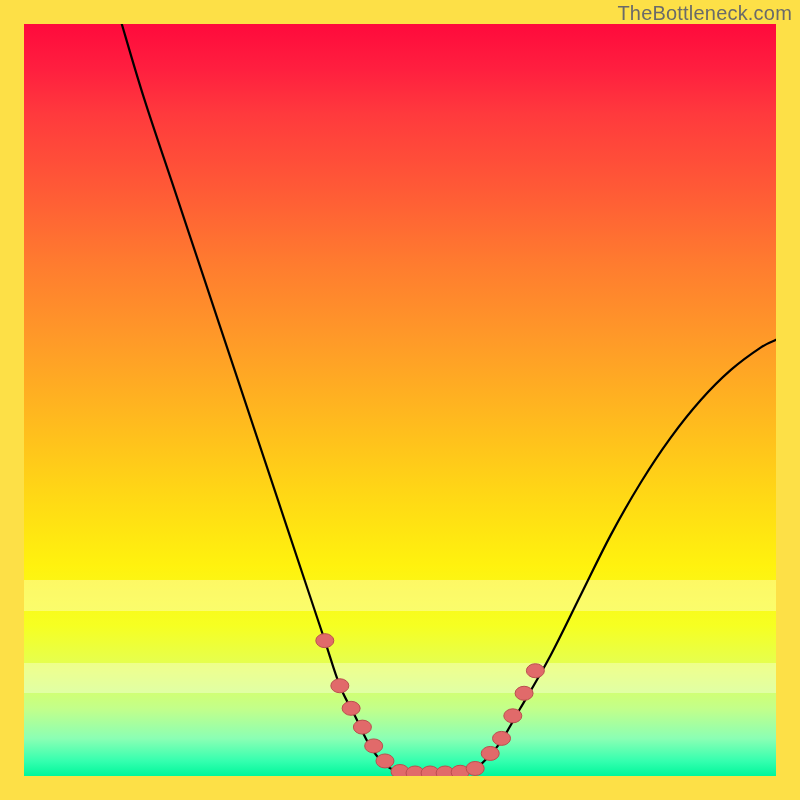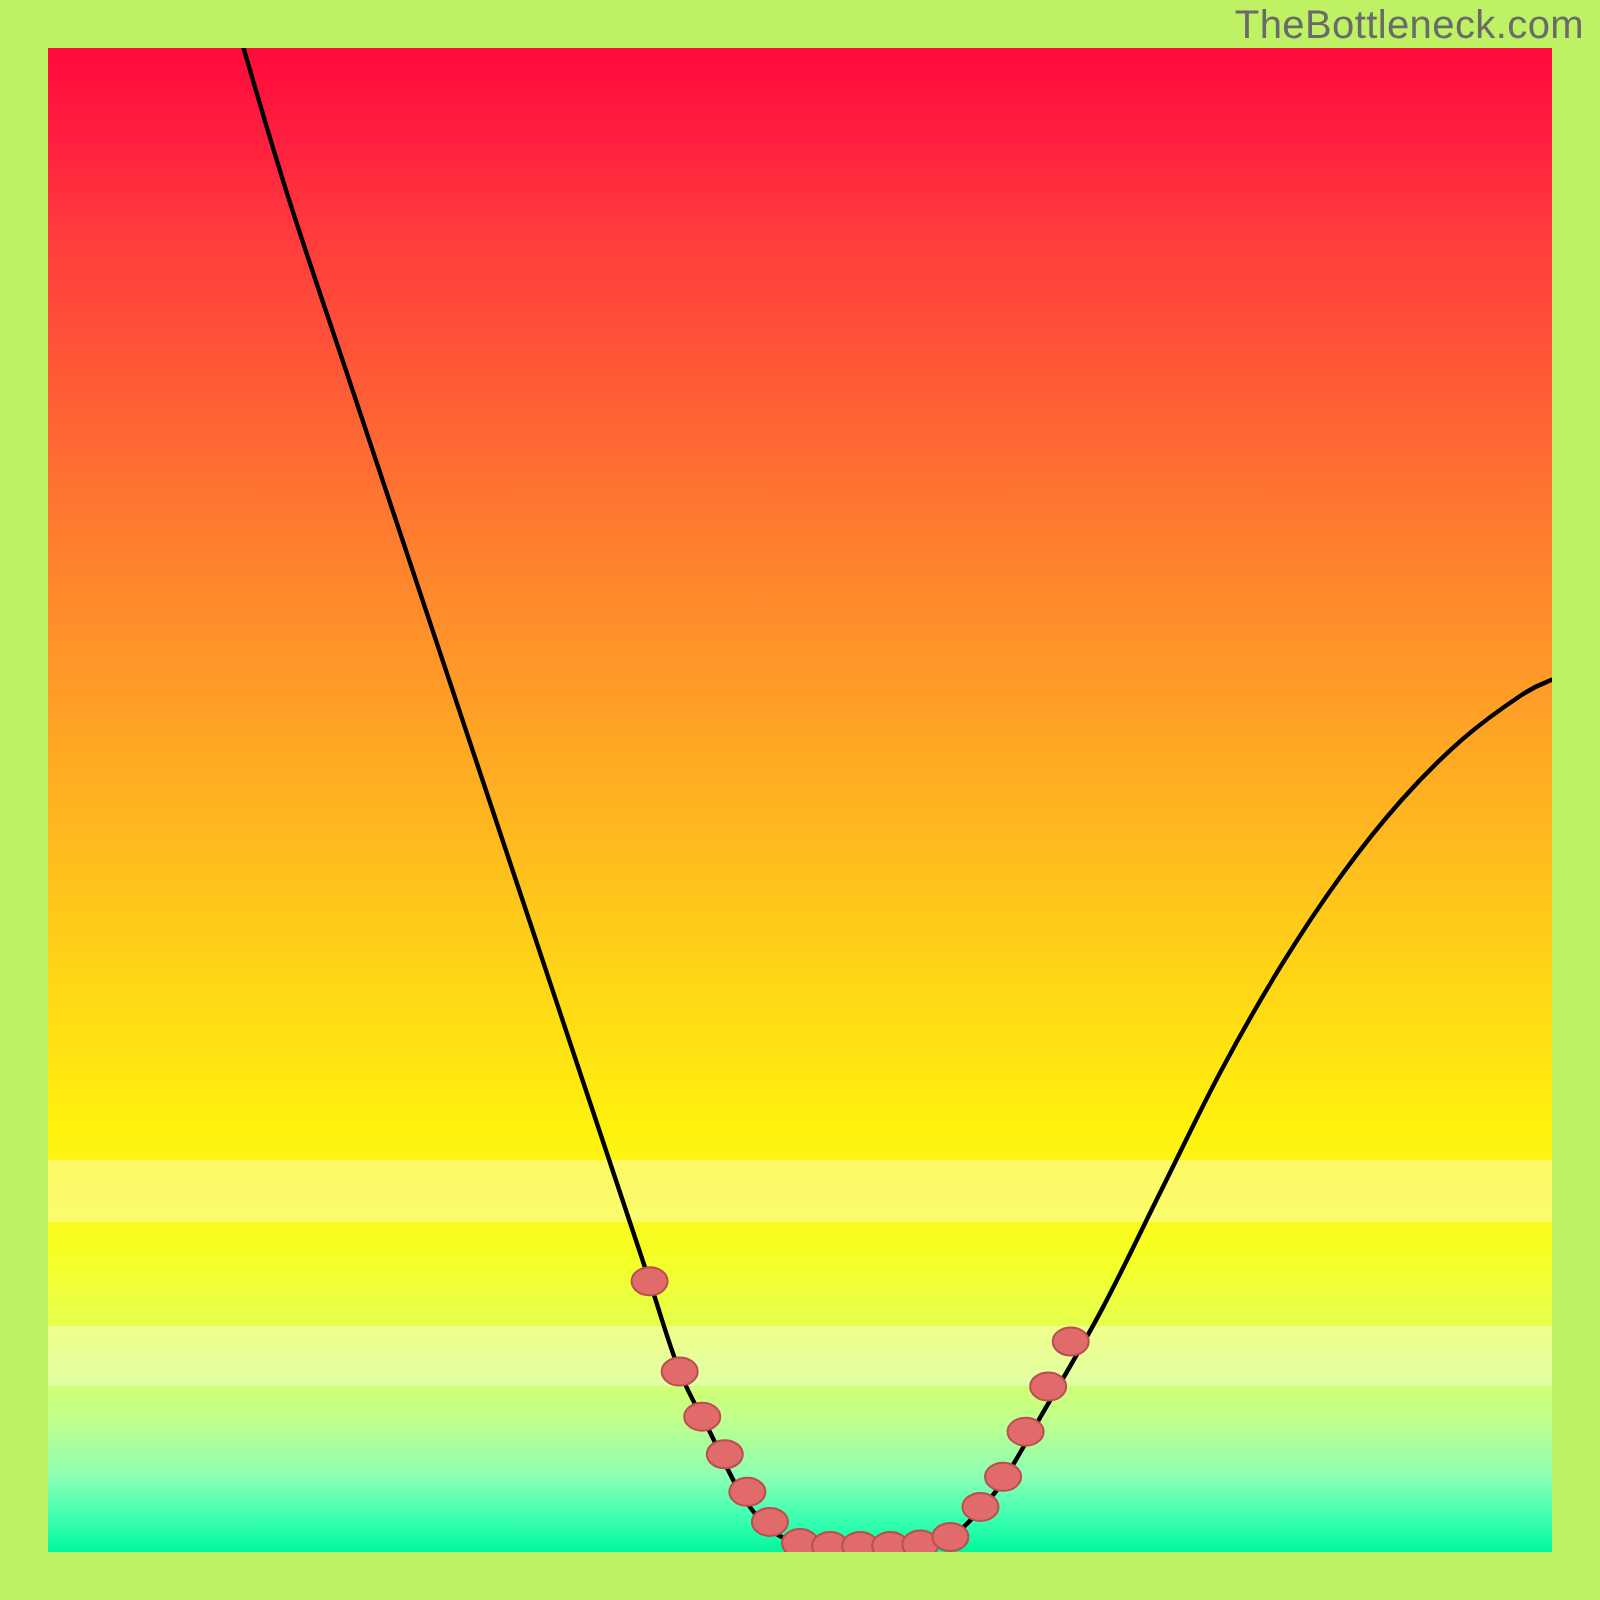--- a/index.html
+++ b/index.html
@@ -8,21 +8,21 @@
     width: 800px;
     height: 800px;
     overflow: hidden;
     background: #000;
     font-family: Arial, Helvetica, sans-serif;
   }
   .frame {
     position: relative;
     width: 800px;
     height: 800px;
-    background: #bef264;
+    background: #fde047;
   }
   .plot-area {
     position: absolute;
     left: 24px;
     top: 24px;
     width: 752px;
     height: 752px;
     background: linear-gradient(to bottom,
       #ff0a3c 0%,
       #ff1f3f 6%,

